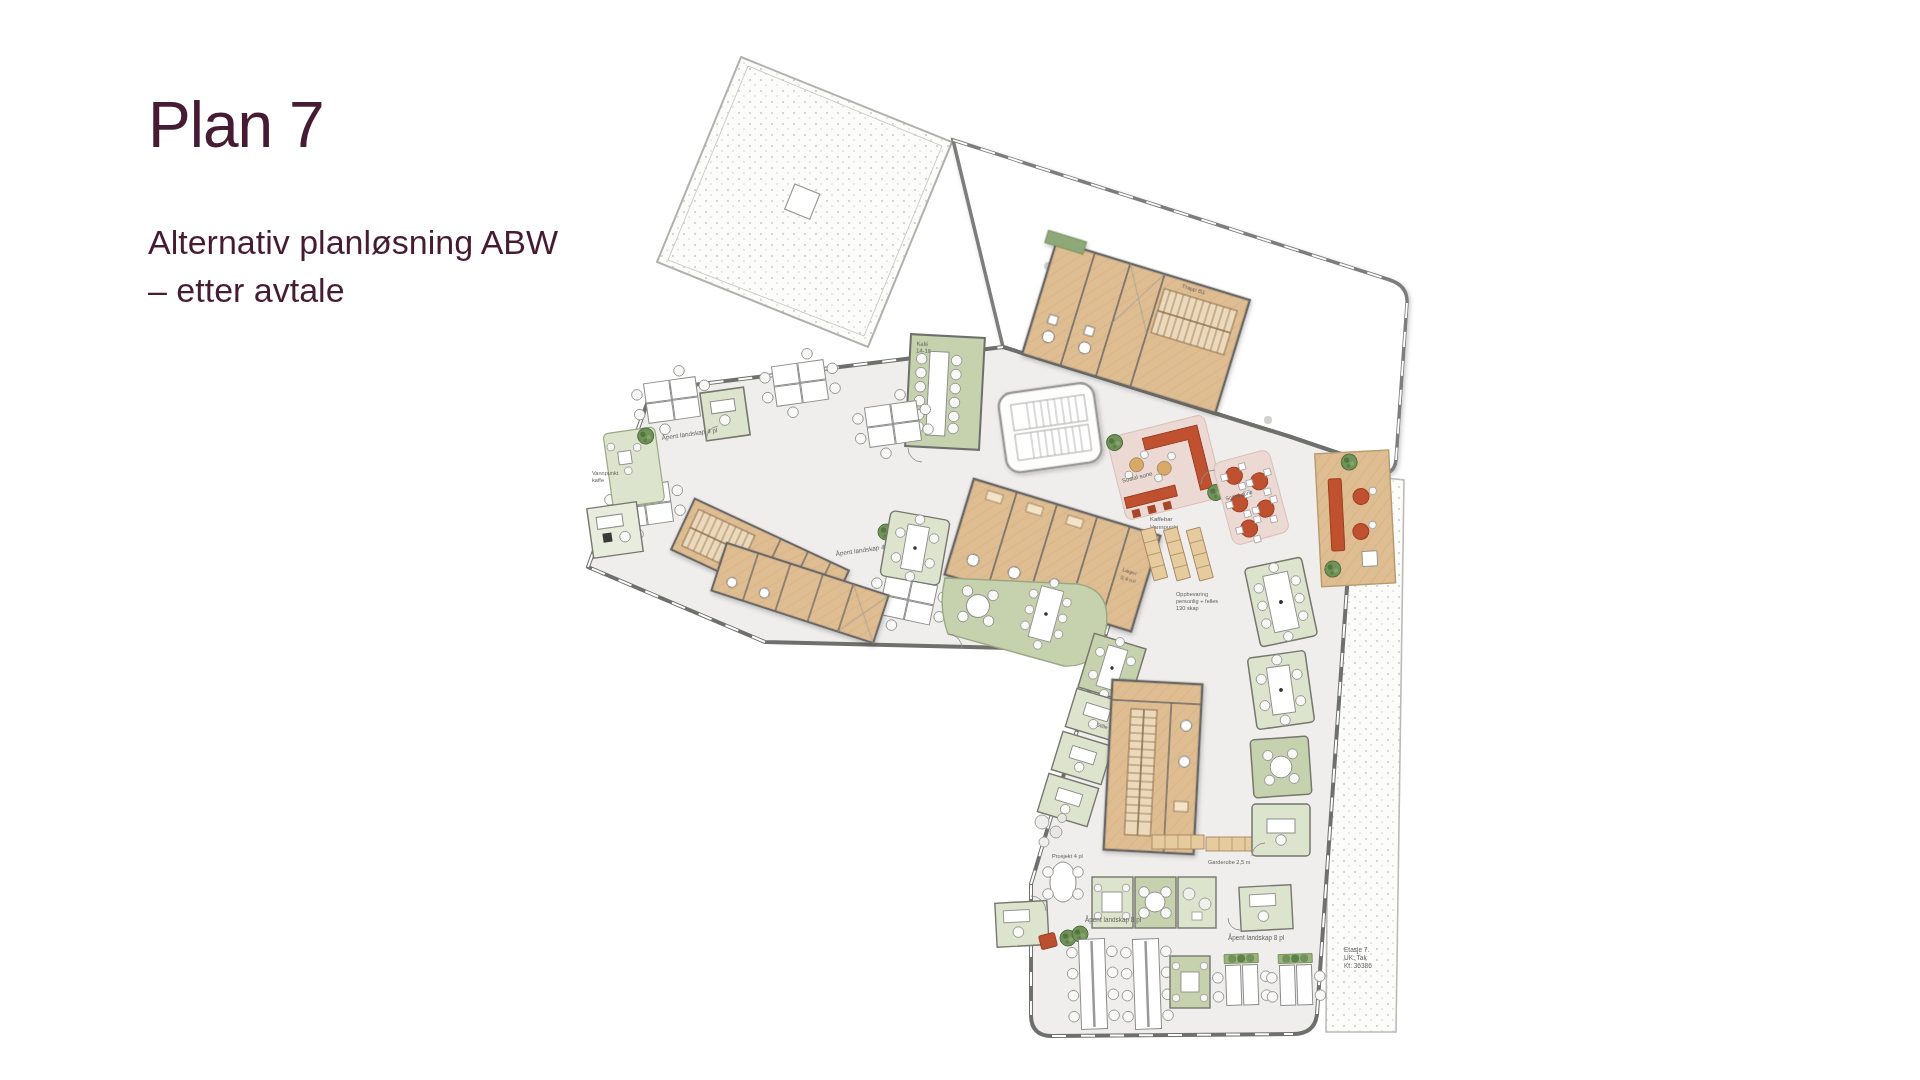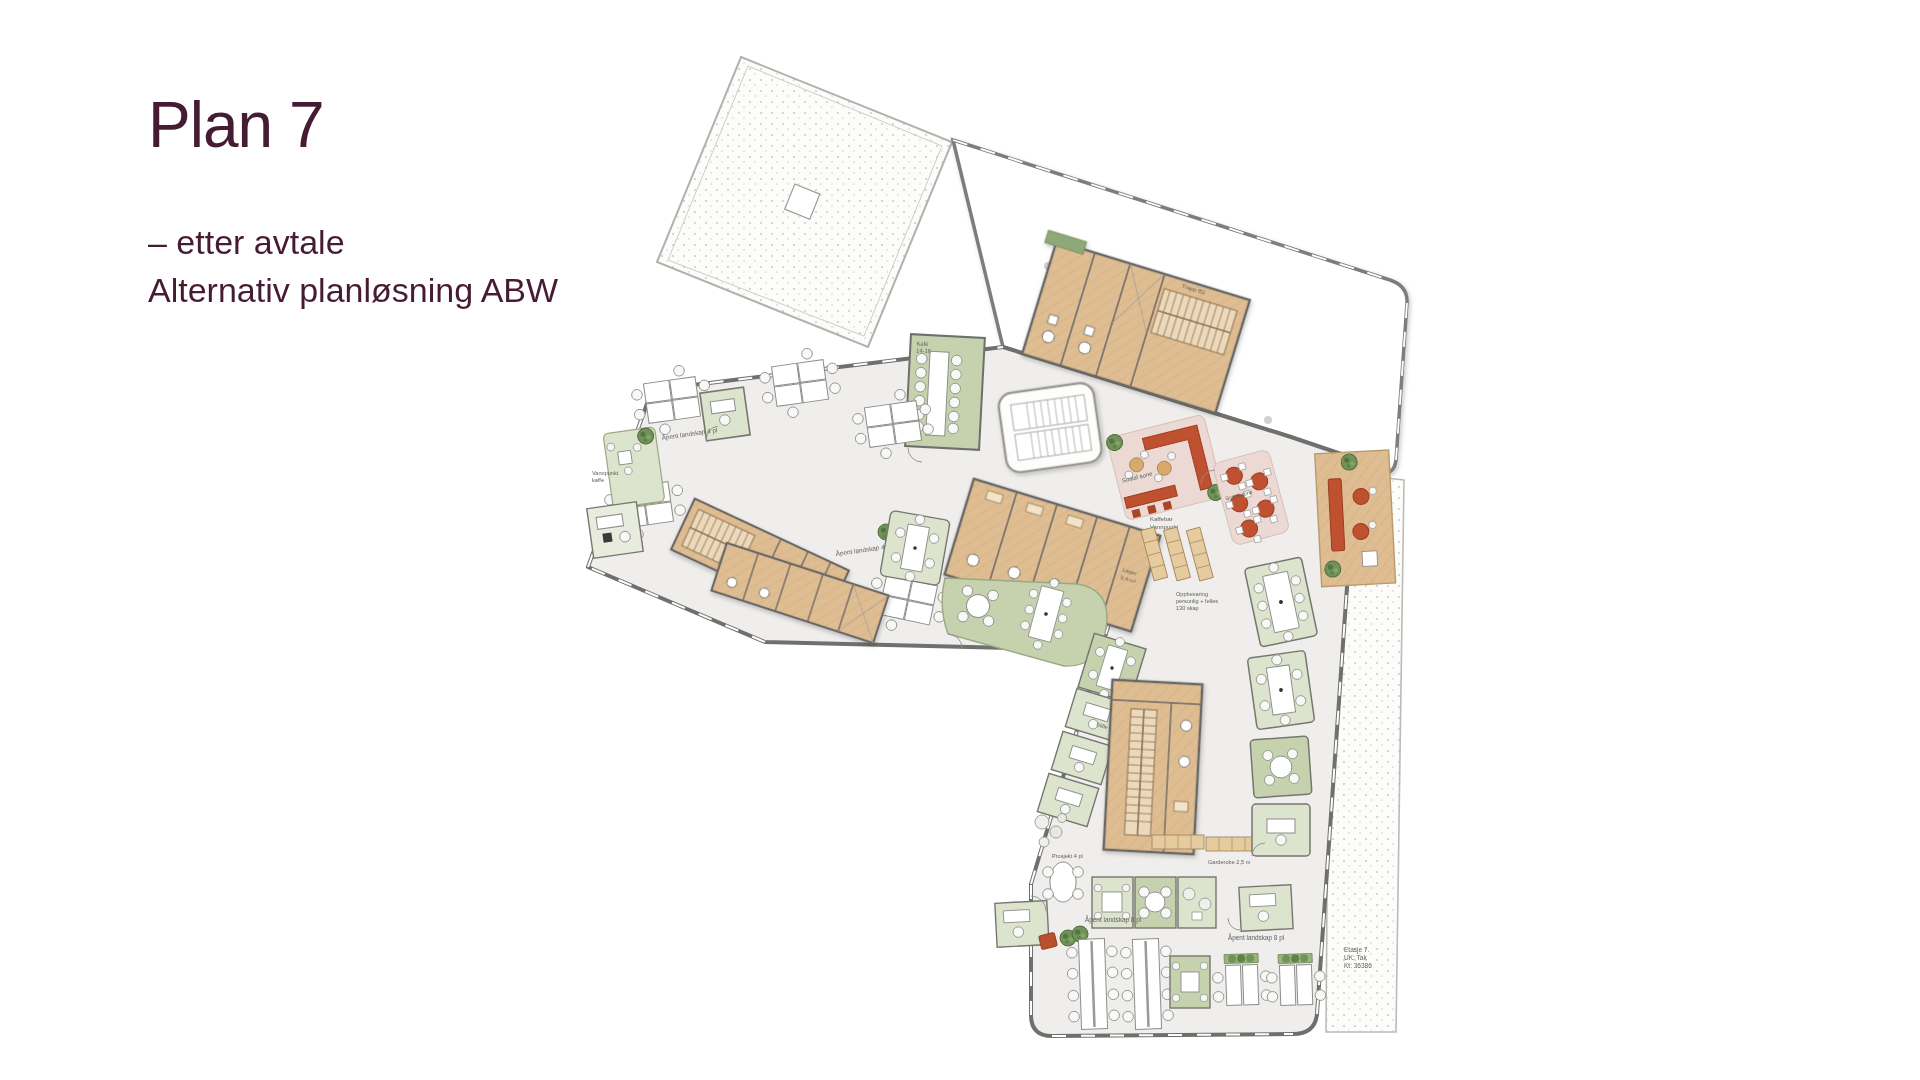--- a/index.html
+++ b/index.html
@@ -12,22 +12,22 @@
   text.lbl{font-family:"Liberation Sans","DejaVu Sans",sans-serif;fill:#63625e;}
 </style>
 </head>
 <body>
 
 <div class="stage">
 
   <div class="title-block">
     <h1 class="slide-title">Plan 7</h1>
     <div class="slide-subtitle">
+      <div>Alternativ planløsning ABW</div>
       <div>– etter avtale</div>
-      <div>Alternativ planløsning ABW</div>
     </div>
   </div>
 
   <svg class="plan" width="1920" height="1080" viewBox="0 0 1920 1080">
     <defs>
       <pattern id="stipple" width="11" height="11" patternUnits="userSpaceOnUse">
         <rect width="11" height="11" fill="#fcfcfb"></rect>
         <circle cx="2" cy="3" r="0.9" fill="#c6c4c0"></circle>
         <circle cx="7" cy="8" r="0.8" fill="#cfccc7"></circle>
       </pattern>

